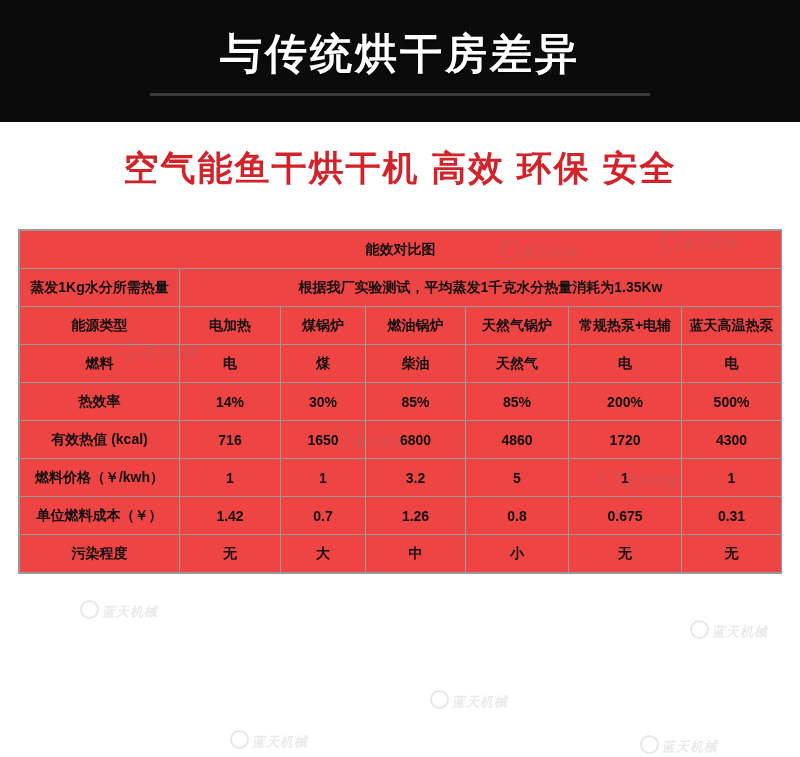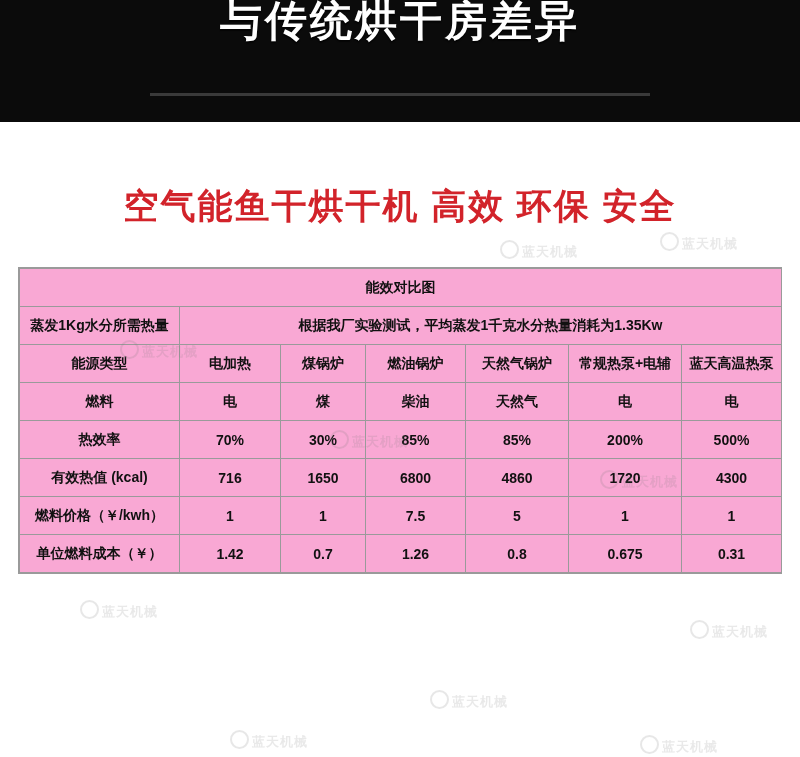--- a/index.html
+++ b/index.html
@@ -20,20 +20,21 @@
     background: #ffffff;
   }
 
   
   .banner {
     position: relative;
     width: 800px;
     height: 122px;
     background: #0b0b0b;
     display: flex;
+    align-items: center;
     justify-content: center;
     overflow: hidden;
   }
   .banner-title {
     font-size: 42px;
     font-weight: bold;
     color: #ffffff;
     letter-spacing: 3px;
     line-height: 1;
     padding-bottom: 14px;
@@ -49,37 +50,36 @@
   }
 
   
   .subtitle-band {
     width: 800px;
     height: 90px;
     background: #ffffff;
     display: flex;
     align-items: center;
     justify-content: center;
-    margin-top: 38px;
   }
   .subtitle {
     font-size: 35px;
     font-weight: bold;
     color: #d2232a;
     letter-spacing: 2px;
     line-height: 1;
   }
 
   
   .table-wrap {
     position: relative;
     margin: 17px 18px 0 18px;
     width: 764px;
     border: 1px solid #9a9a9a;
-    background: #f9a8d4;
+    background: #ef4444;
     box-sizing: border-box;
   }
   table.eff {
     width: 100%;
     border-collapse: collapse;
     table-layout: fixed;
   }
   table.eff td {
     border: 1px solid #9a9a9a;
     text-align: center;
@@ -117,20 +117,21 @@
   
   .wm {
     position: absolute;
     color: rgba(120,120,120,0.16);
     font-size: 13px;
     font-weight: bold;
     letter-spacing: 1px;
     pointer-events: none;
     user-select: none;
     white-space: nowrap;
+    font-style: italic;
   }
   .wm .ring {
     display: inline-block;
     width: 15px;
     height: 15px;
     border: 2px solid rgba(120,120,120,0.18);
     border-radius: 50%;
     margin-right: 3px;
     vertical-align: -3px;
   }
@@ -192,53 +193,62 @@
           <td class="rowhead">燃料</td>
           <td>电</td>
           <td>煤</td>
           <td>柴油</td>
           <td>天然气</td>
           <td>电</td>
           <td>电</td>
         </tr>
         <tr>
           <td class="rowhead">热效率</td>
-          <td>70%</td>
+          <td>14%</td>
           <td>30%</td>
           <td>85%</td>
           <td>85%</td>
           <td>200%</td>
           <td>500%</td>
         </tr>
         <tr>
           <td class="rowhead">有效热值 (kcal)</td>
           <td>716</td>
           <td>1650</td>
           <td>6800</td>
           <td>4860</td>
           <td>1720</td>
           <td>4300</td>
         </tr>
         <tr>
           <td class="rowhead">燃料价格（￥/kwh）</td>
           <td>1</td>
           <td>1</td>
-          <td>7.5</td>
+          <td>3.2</td>
           <td>5</td>
           <td>1</td>
           <td>1</td>
         </tr>
         <tr>
           <td class="rowhead">单位燃料成本（￥）</td>
           <td>1.42</td>
           <td>0.7</td>
           <td>1.26</td>
           <td>0.8</td>
           <td>0.675</td>
           <td>0.31</td>
+        </tr>
+        <tr>
+          <td class="rowhead">污染程度</td>
+          <td>无</td>
+          <td>大</td>
+          <td>中</td>
+          <td>小</td>
+          <td>无</td>
+          <td>无</td>
         </tr>
       </tbody>
     </table>
   </div>
 
   <div class="wm wm-a"><span class="ring"></span><span>蓝天机械</span></div>
   <div class="wm wm-b"><span class="ring"></span><span>蓝天机械</span></div>
   <div class="wm wm-c"><span class="ring"></span><span>蓝天机械</span></div>
   <div class="wm wm-d"><span class="ring"></span><span>蓝天机械</span></div>
   <div class="wm wm-e"><span class="ring"></span><span>蓝天机械</span></div>

